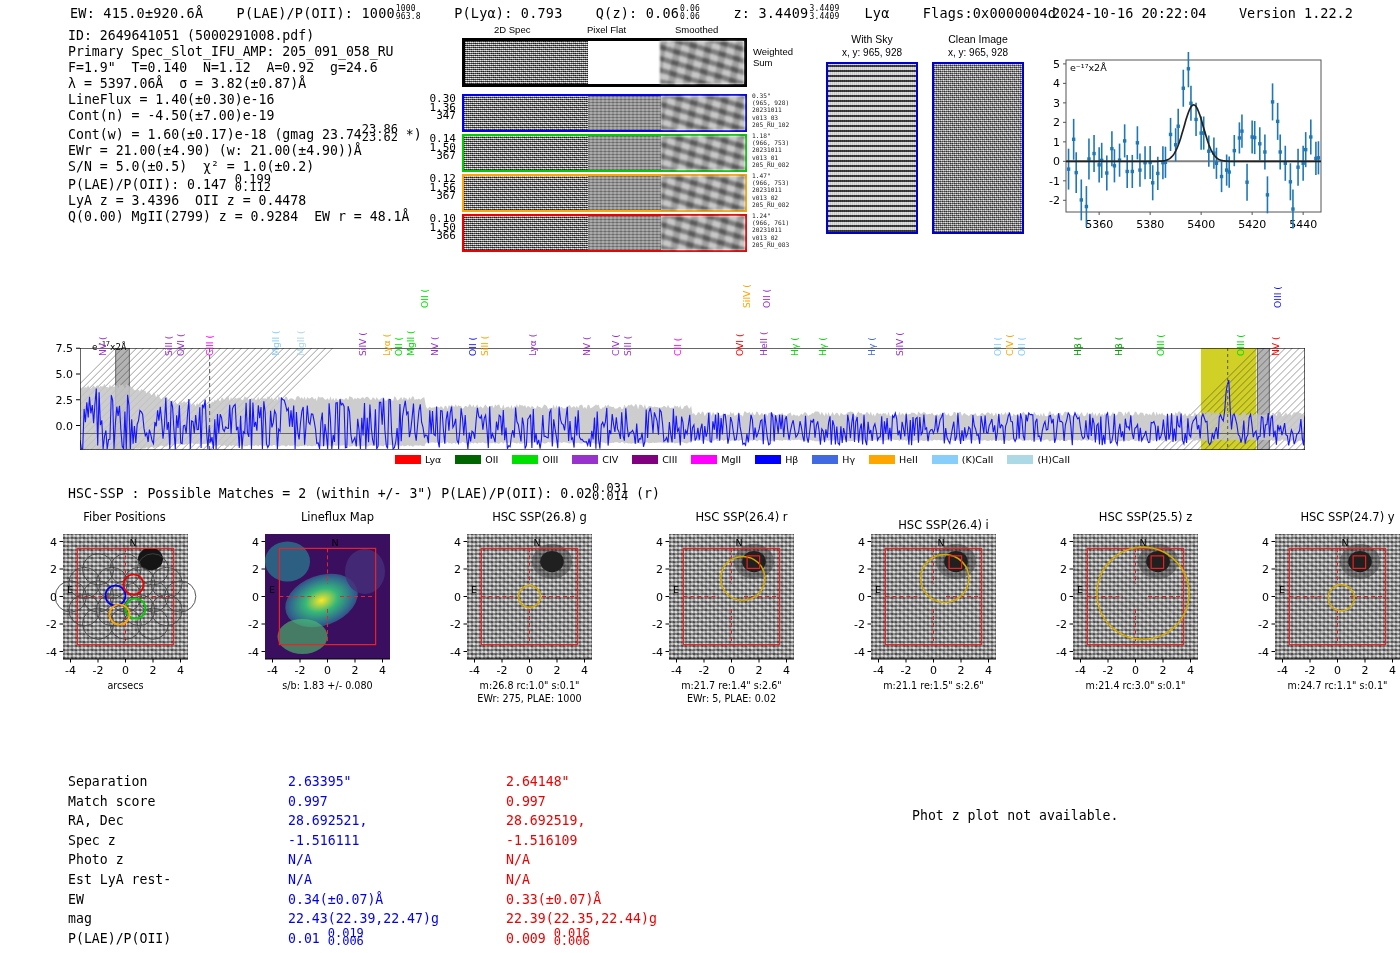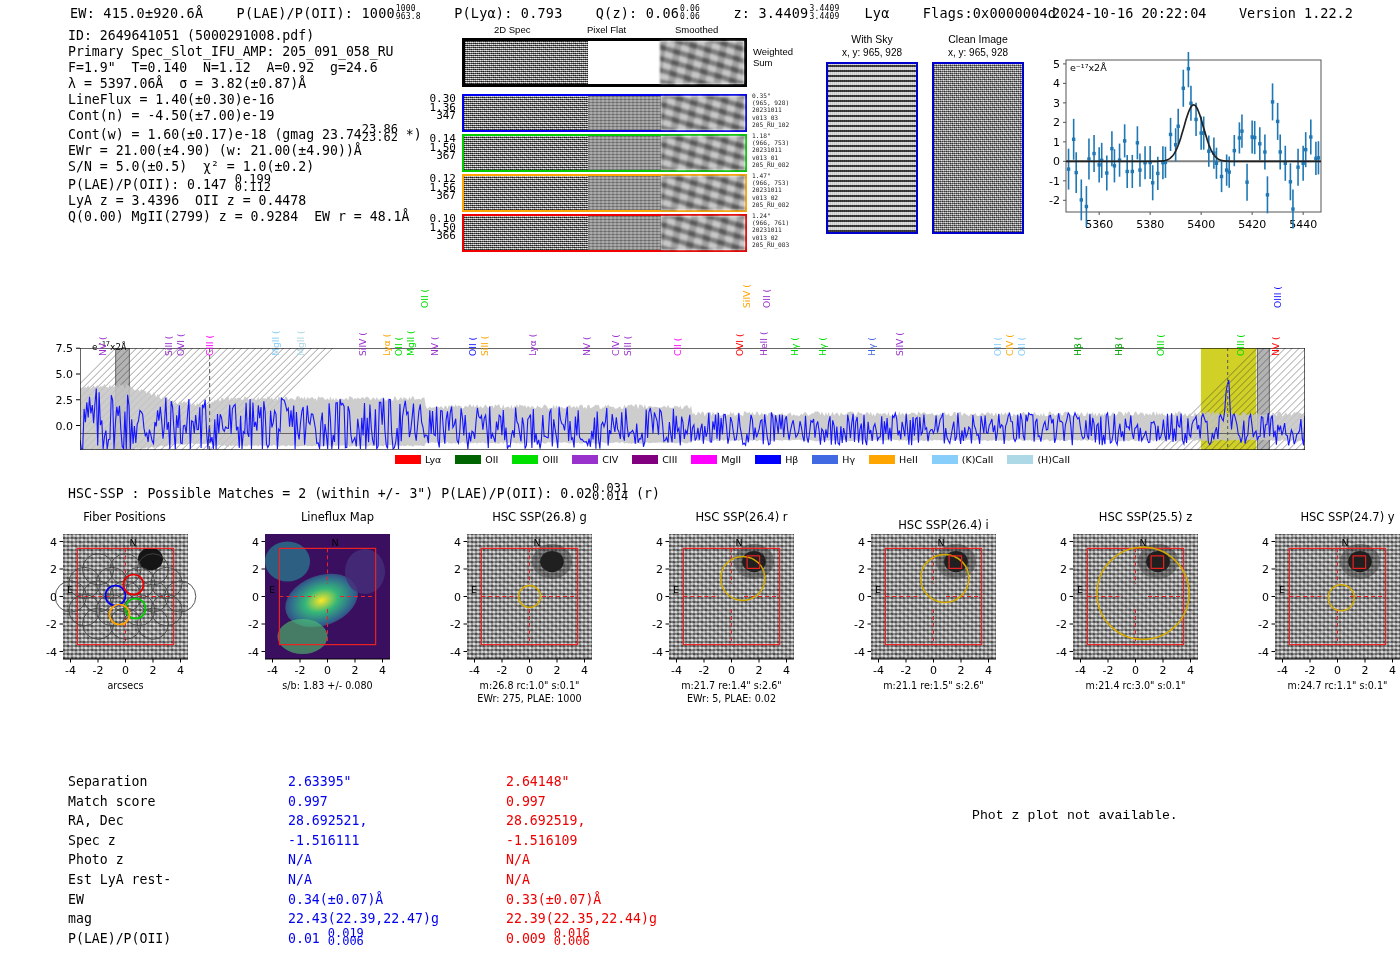--- a/index.html
+++ b/index.html
@@ -87,21 +87,21 @@
       repeating-linear-gradient(90deg,rgba(0,0,0,.28) 0 2px,rgba(255,255,255,.26) 2px 4px),
       repeating-linear-gradient(37deg,rgba(0,0,0,.16) 0 3px,rgba(255,255,255,.16) 3px 6px);
       background-color:#b4b4b4;}
 
   
   #btable{position:absolute;top:772px;left:68px;font-size:13.2px;line-height:19.6px;}
   #btable .col{position:absolute;top:0;}
   #btable .lbl{color:#000;}
   #btable .c1{color:#0000ee;}
   #btable .c2{color:#ee0000;}
-  #photoz-note{position:absolute;top:808px;left:972px;font-size:13.2px;font-family:Liberation Mono, monospace;}
+  #photoz-note{position:absolute;top:808px;left:912px;font-size:13.2px;}
 </style>
 </head>
 <body>
 
 <div class="abs mono nowrap" id="hdr-line">
   <span>EW: 415.0±920.6Å</span>
   <span>&nbsp;&nbsp;</span>
   <span>P(LAE)/P(OII): 1000</span><span class="frac"><i>1000</i><i>963.8</i></span>
   <span>&nbsp;&nbsp;</span>
   <span>P(Lyα): 0.793</span>

